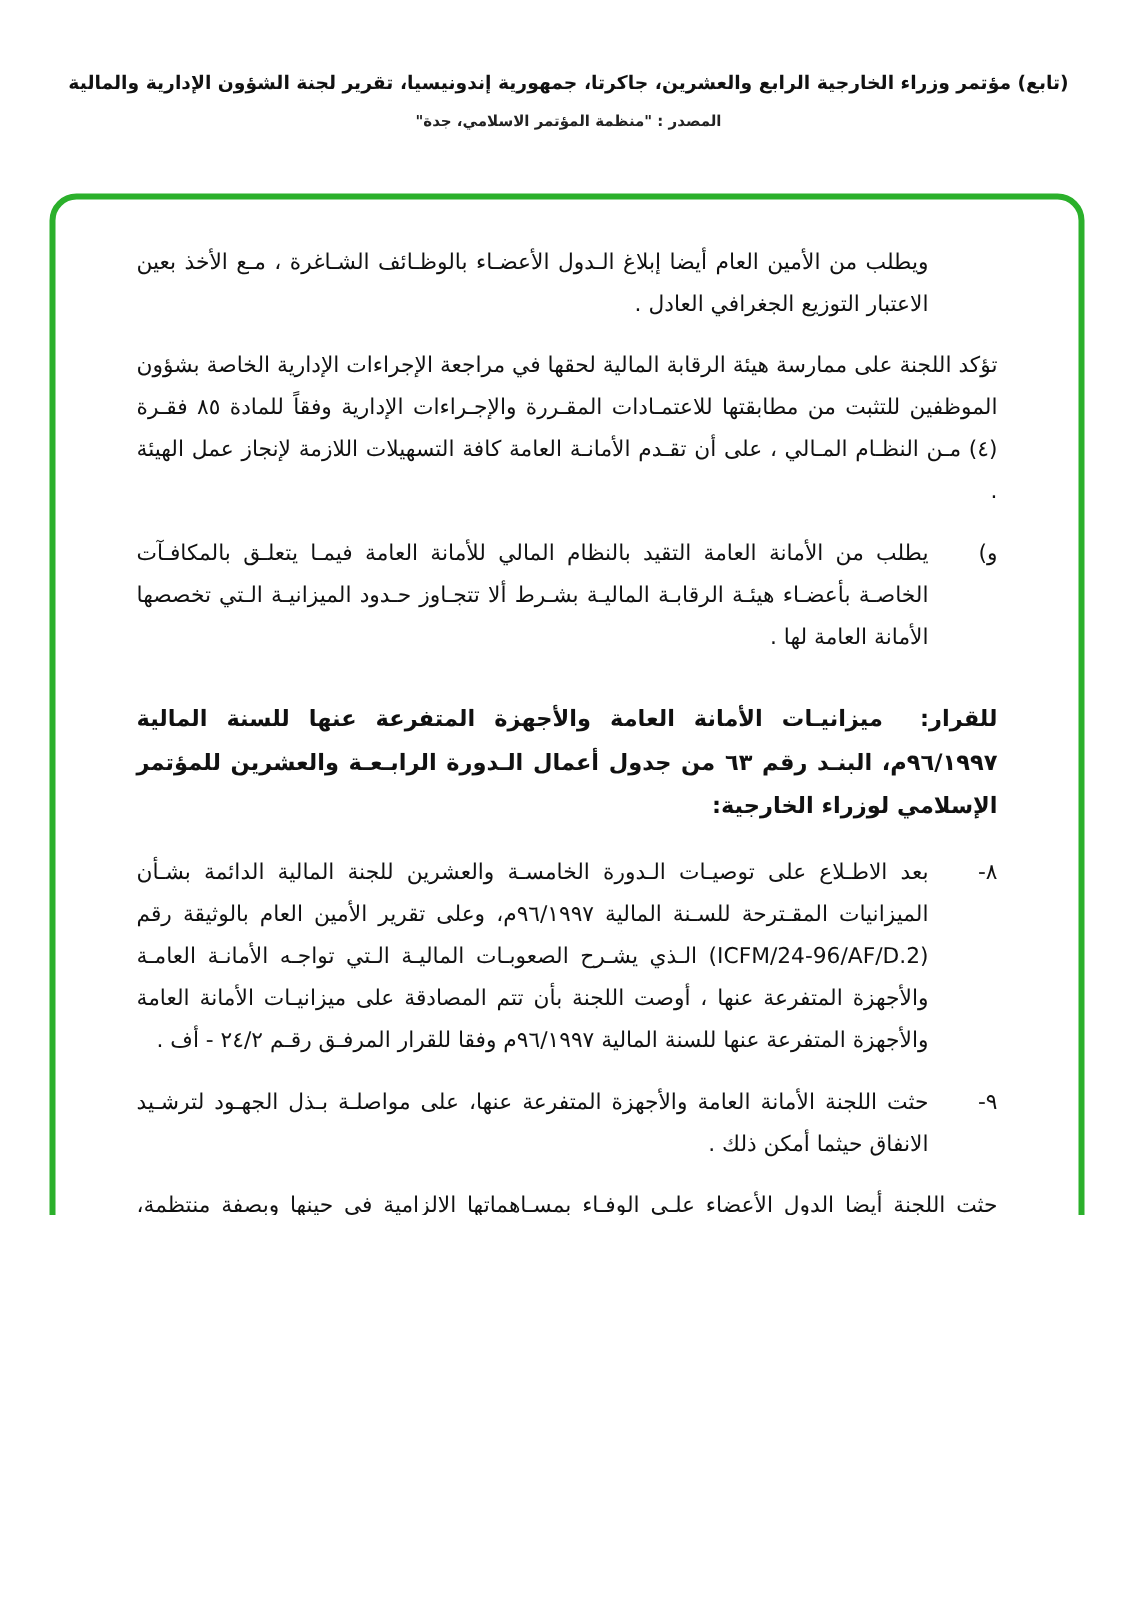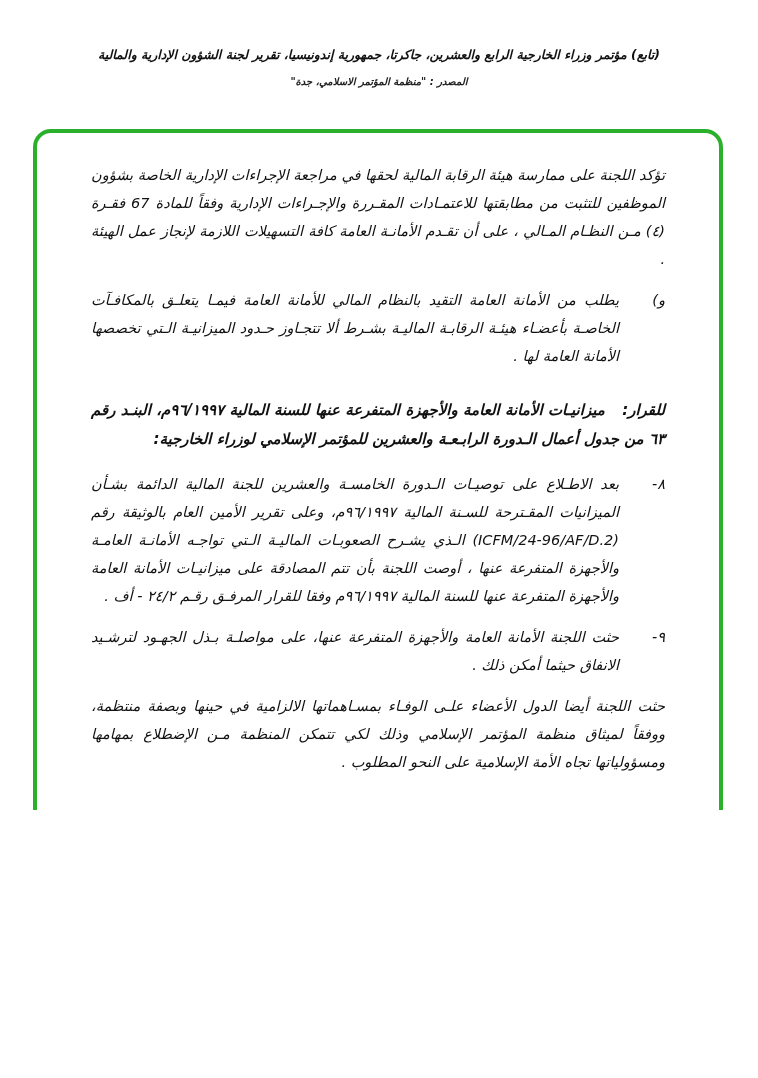--- a/index.html
+++ b/index.html
@@ -8,21 +8,20 @@
     background: #ffffff;
     color: #111111;
     font-family: "DejaVu Sans", sans-serif;
   }
   .page {
     position: relative;
     width: 758px;
     height: 810px;
     background: #ffffff;
     overflow: hidden;
-    font-style: italic;
   }
   .doc-header {
     position: absolute;
     top: 46px;
     left: 30px;
     right: 30px;
     text-align: center;
     direction: rtl;
   }
   .doc-title {
@@ -100,23 +99,27 @@
 <div class="page">
 
   <header class="doc-header">
     <div class="doc-title">(تابع) مؤتمر وزراء الخارجية الرابع والعشرين، جاكرتا، جمهورية إندونيسيا، تقرير لجنة الشؤون الإدارية والمالية</div>
     <div class="doc-source">المصدر :  "منظمة المؤتمر الاسلامي، جدة"</div>
   </header>
 
   <div class="frame">
     <div class="content">
 
+      <div class="para">
+        <div class="marker"></div>
+        <p class="text">ويطلب من الأمين العام أيضا إبلاغ الـدول الأعضـاء بالوظـائف الشـاغرة ، مـع الأخذ بعين الاعتبار التوزيع الجغرافي العادل .</p>
+      </div>
 
       <div class="para">
-        <p class="text">تؤكد اللجنة على ممارسة هيئة الرقابة المالية لحقها في مراجعة الإجراءات الإدارية الخاصة بشؤون الموظفين للتثبت من مطابقتها للاعتمـادات المقـررة والإجـراءات الإدارية وفقاً للمادة 67 فقـرة (٤) مـن النظـام المـالي ، على أن تقـدم الأمانـة العامة كافة التسهيلات اللازمة لإنجاز عمل الهيئة .</p>
+        <p class="text">تؤكد اللجنة على ممارسة هيئة الرقابة المالية لحقها في مراجعة الإجراءات الإدارية الخاصة بشؤون الموظفين للتثبت من مطابقتها للاعتمـادات المقـررة والإجـراءات الإدارية وفقاً للمادة ٨٥ فقـرة (٤) مـن النظـام المـالي ، على أن تقـدم الأمانـة العامة كافة التسهيلات اللازمة لإنجاز عمل الهيئة .</p>
       </div>
 
       <div class="para">
         <div class="marker">و)</div>
         <p class="text">يطلب من الأمانة العامة التقيد بالنظام المالي للأمانة العامة فيمـا يتعلـق بالمكافـآت الخاصـة بأعضـاء هيئـة الرقابـة الماليـة بشـرط ألا تتجـاوز حـدود الميزانيـة الـتي تخصصها الأمانة العامة لها .</p>
       </div>
 
       <div class="section-heading">
         <span class="section-label">للقرار:</span>
         <span class="section-title">ميزانيـات الأمانة العامة والأجهزة المتفرعة عنها للسنة المالية ٩٦/١٩٩٧م، البنـد رقم ٦٣ من جدول أعمال الـدورة الرابـعـة والعشرين للمؤتمر الإسلامي لوزراء الخارجية:</span>

